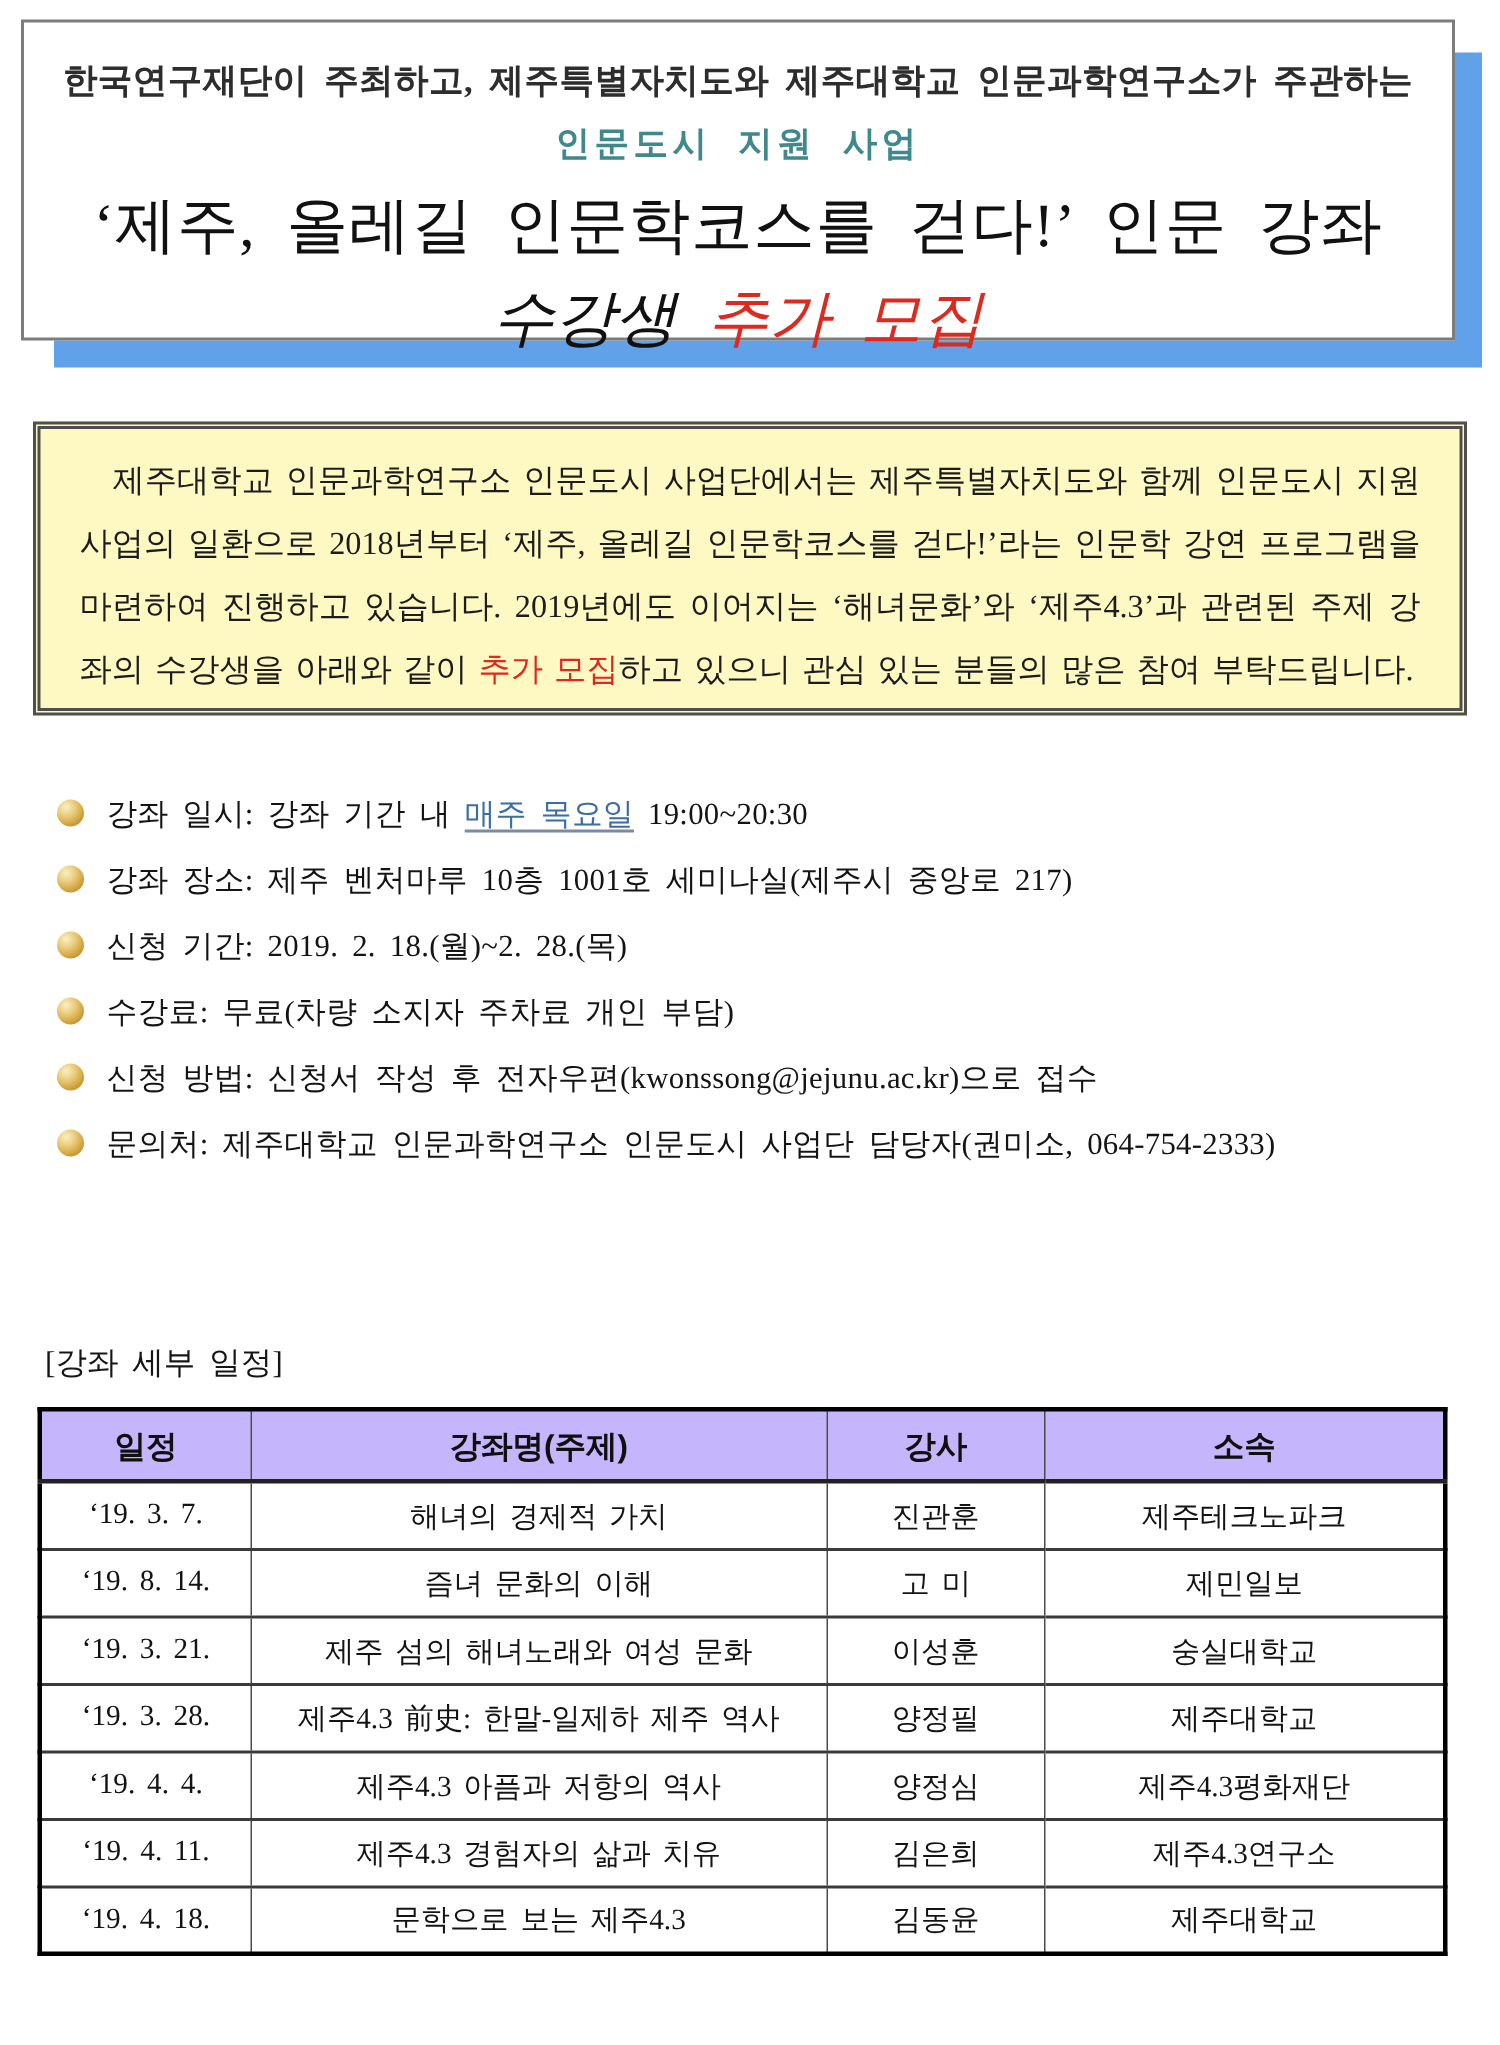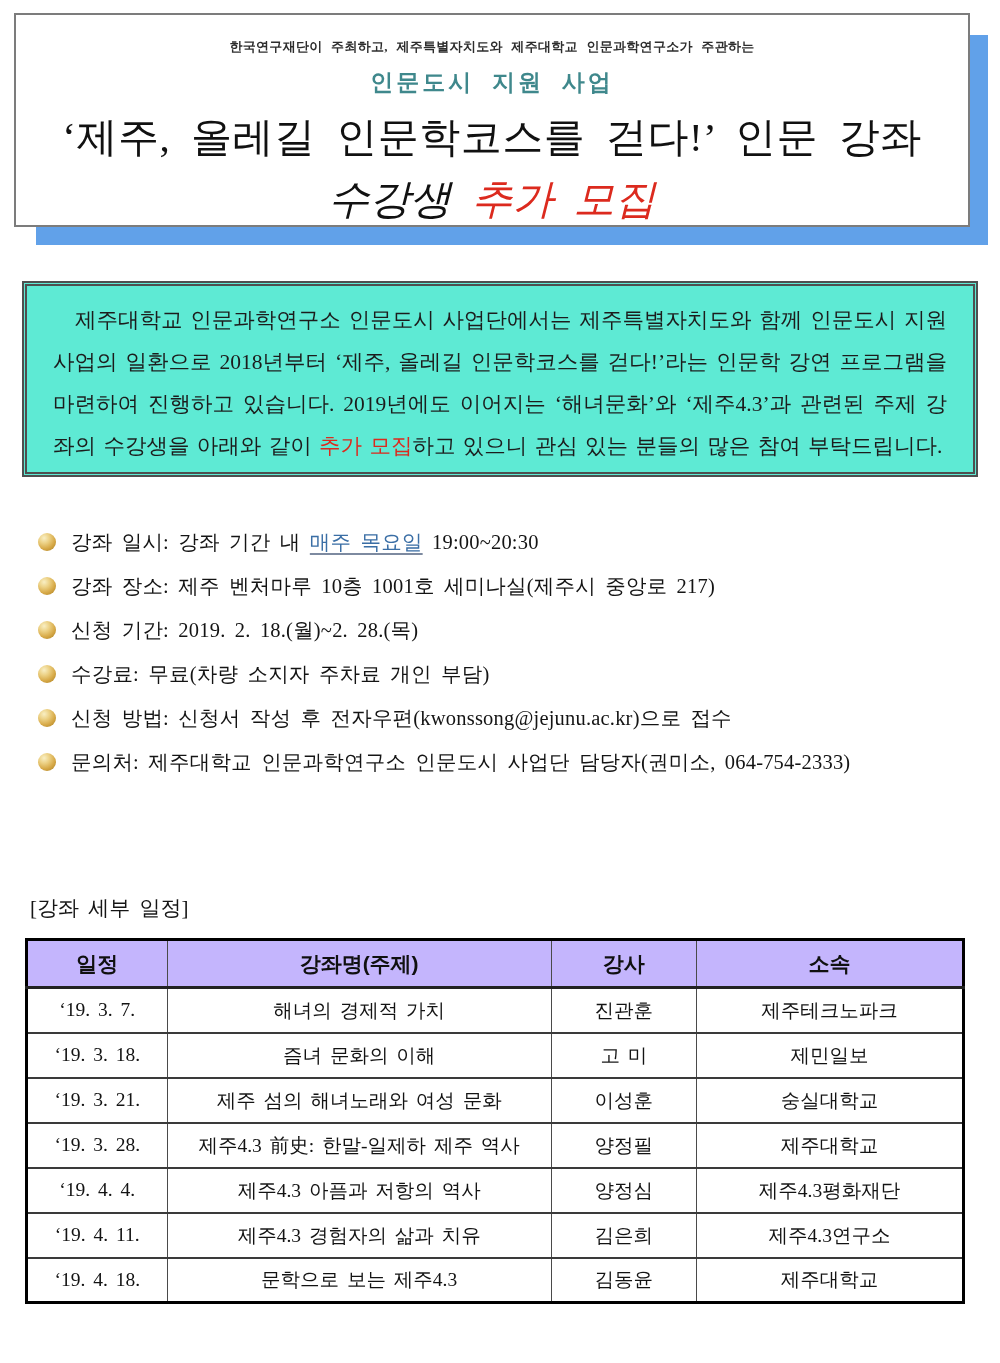--- a/index.html
+++ b/index.html
@@ -19,21 +19,21 @@
     position: absolute;
     top: 13px; left: 14px;
     width: 956px; height: 214px;
     background: #ffffff;
     border: 2px solid #7c7c7c;
     box-shadow: 20px 20px 0 -2px #61a1e9;
     text-align: center;
   }
   .organizer-line {
     margin-top: 23px;
-    font-size: 13px;
+    font-size: 23px;
     font-weight: 600;
     letter-spacing: 0.3px;
     word-spacing: 5px;
     color: #2d2d2d;
   }
   .program-name {
     margin-top: 11px;
     font-size: 23px;
     font-weight: 600;
     letter-spacing: 3px;
@@ -58,21 +58,21 @@
     font-style: italic;
   }
   .red-text { color: #dc2a1e; }
 
   
   .intro-box {
     position: absolute;
     top: 281px; left: 22px;
     width: 956px; height: 196px;
     border: 5px double #4f4f4f;
-    background: #5eead4;
+    background: #fef9c3;
     padding: 13px 26px 0 26px;
   }
   .intro-text {
     font-size: 21.5px;
     line-height: 42px;
     text-align: justify;
     text-indent: 22px;
     color: #1c1c1c;
     word-spacing: 2px;
   }
@@ -225,21 +225,21 @@
       </tr>
     </thead>
     <tbody>
       <tr>
         <td>‘19. 3. 7.</td>
         <td>해녀의 경제적 가치</td>
         <td>진관훈</td>
         <td>제주테크노파크</td>
       </tr>
       <tr>
-        <td>‘19. 3. 18.</td>
+        <td>‘19. 8. 14.</td>
         <td>즘녀 문화의 이해</td>
         <td>고 미</td>
         <td>제민일보</td>
       </tr>
       <tr>
         <td>‘19. 3. 21.</td>
         <td>제주 섬의 해녀노래와 여성 문화</td>
         <td>이성훈</td>
         <td>숭실대학교</td>
       </tr>

